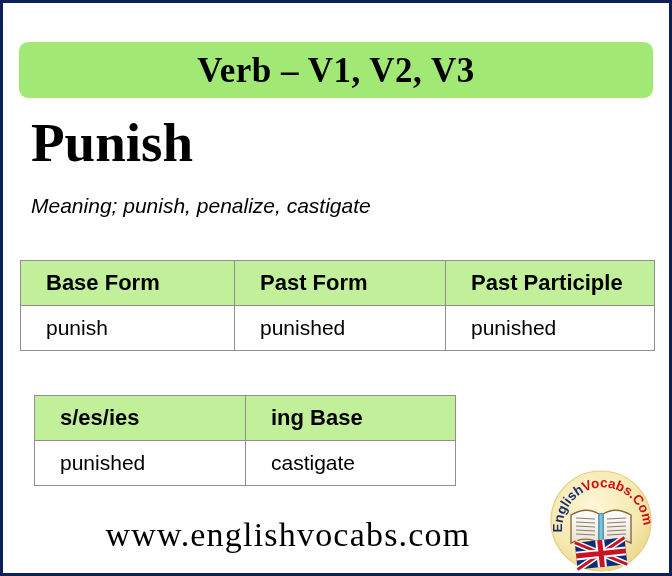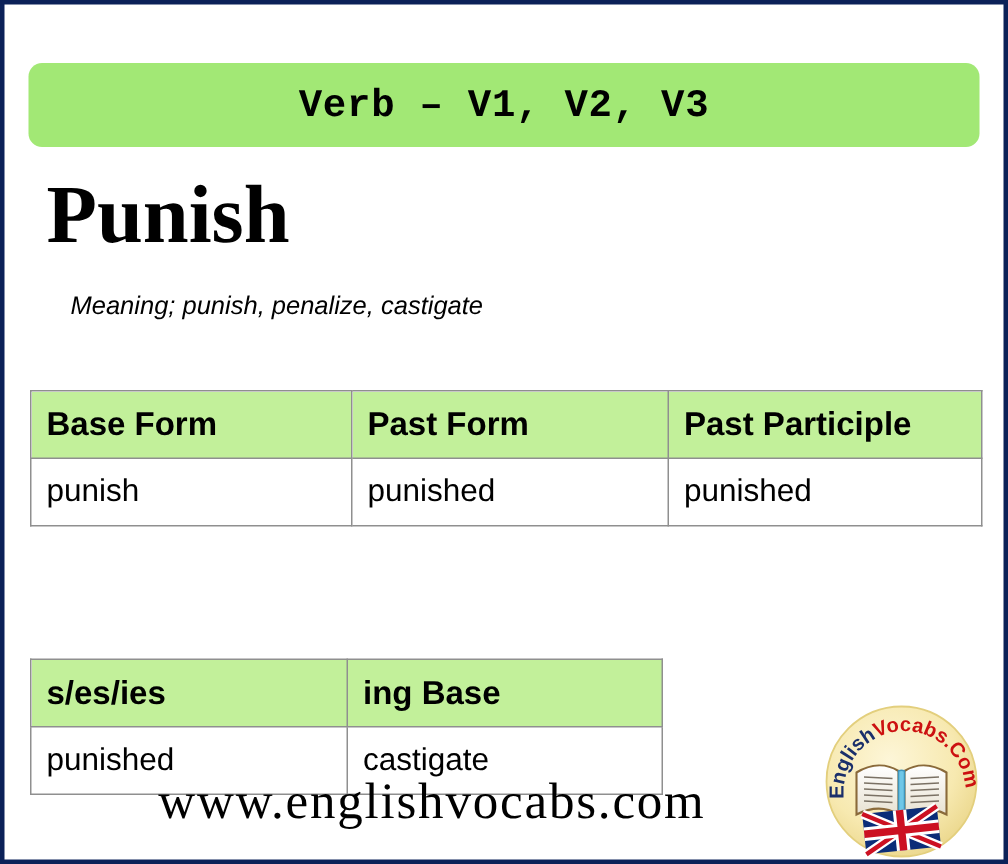--- a/index.html
+++ b/index.html
@@ -30,23 +30,23 @@
     top: 39px;
     width: 634px;
     height: 56px;
     background: #a2e875;
     border-radius: 9px;
     display: flex;
     align-items: center;
     justify-content: center;
   }
   .banner-text {
-    font-family: Liberation Mono, monospace;
+    font-family: Liberation Serif, serif;
     font-weight: bold;
-    font-size: 26px;
+    font-size: 35px;
     letter-spacing: 0.5px;
     color: #000000;
     white-space: nowrap;
     line-height: 1;
     text-align: right;
   }
 
   
   .word {
     position: absolute;
@@ -56,40 +56,40 @@
     font-weight: bold;
     font-size: 55px;
     line-height: 1;
     color: #000000;
     white-space: nowrap;
   }
 
   
   .meaning {
     position: absolute;
-    left: 44px;
+    left: 28px;
     top: 192px;
     font-family: "Liberation Sans", sans-serif;
     font-style: italic;
-    font-size: 17px;
+    font-size: 21px;
     line-height: 1;
     color: #000000;
     white-space: nowrap;
   }
 
   
   .vtable {
     position: absolute;
     border-collapse: collapse;
     table-layout: fixed;
     background: #ffffff;
   }
   .vtable td {
     border: 1px solid #8f8f8f;
-    padding: 0 10px;
+    padding: 0 25px;
     height: 44px;
     vertical-align: middle;
     font-family: "Liberation Sans", sans-serif;
     font-size: 21px;
     color: #000000;
     white-space: nowrap;
     overflow: hidden;
   }
   .vtable tr.head td {
     background: #c2f09a;
@@ -104,24 +104,23 @@
   #table-forms {
     left: 17px;
     top: 257px;
     width: 634px;
   }
   #table-forms col.c1 { width: 214px; }
   #table-forms col.c2 { width: 211px; }
   #table-forms col.c3 { width: 209px; }
 
   #table-inflections {
-    left: 17px;
+    left: 31px;
     top: 392px;
     width: 421px;
-    margin-top: 44px;
   }
   #table-inflections col.c1 { width: 211px; }
   #table-inflections col.c2 { width: 210px; }
 
   
   .footer-url {
     position: absolute;
     left: 0;
     top: 513px;
     width: 570px;

